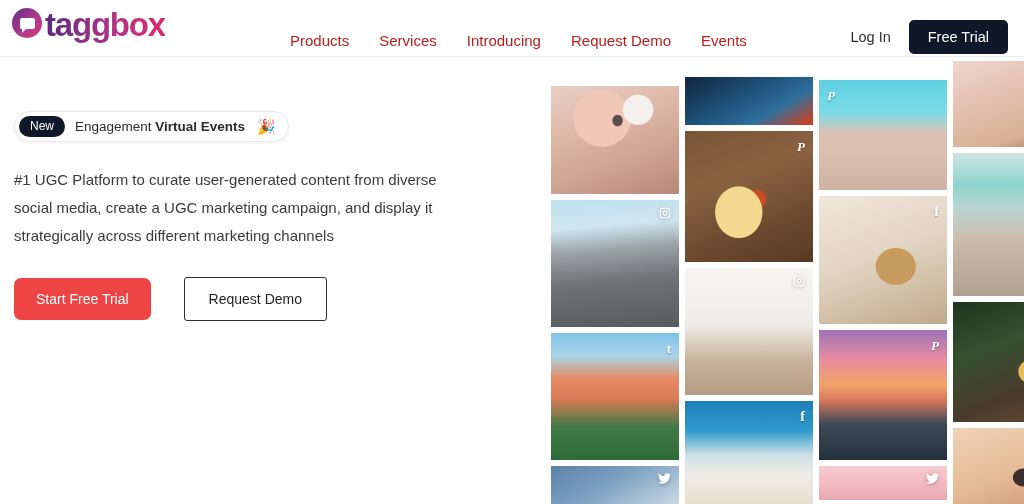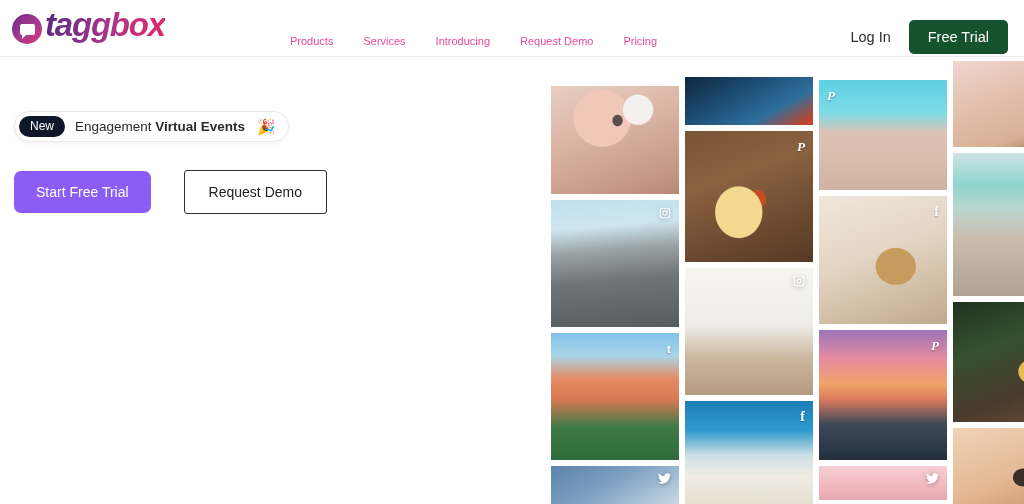--- a/index.html
+++ b/index.html
@@ -31,24 +31,23 @@
     border-bottom: 1px solid #ededed;
     box-shadow: 0 1px 3px rgba(0,0,0,0.035);
     z-index: 30;
   }
 
   .logo {
     position: absolute;
     left: 12px;
     top: 8px;
     display: flex;
-    align-items: flex-end;
+    align-items: flex-start;
     gap: 3px;
     cursor: pointer;
-    font-style: italic;
   }
   .logo-mark {
     width: 30px; height: 30px;
     border-radius: 50%;
     background: linear-gradient(135deg, #6b2b86 0%, #a93a8e 55%, #d9366f 100%);
     display: flex;
     align-items: center;
     justify-content: center;
     position: relative;
     flex: none;
@@ -83,43 +82,43 @@
   .nav {
     position: absolute;
     left: 290px;
     top: 0;
     height: 57px;
     display: flex;
     align-items: center;
     gap: 30px;
   }
   .nav-item {
-    font-size: 11px;
-    color: #ec4899;
+    font-size: 15px;
+    color: #b91c1c;
     cursor: pointer;
     white-space: nowrap;
     margin-top: 24px;
   }
 
   .header-right {
     position: absolute;
     right: 16px;
     top: 0;
     height: 73px;
     display: flex;
     align-items: center;
     gap: 18px;
   }
   .login-link {
     font-size: 14.5px;
     color: #2f2f2f;
     cursor: pointer;
   }
   .free-trial-btn {
-    background: #14532d;
+    background: #0f172a;
     color: #ffffff;
     font-size: 14.5px;
     font-weight: 500;
     border: none;
     border-radius: 5px;
     padding: 9px 19px;
     cursor: pointer;
     font-family: inherit;
     white-space: nowrap;
   }
@@ -179,21 +178,21 @@
     max-width: 440px;
   }
 
   .cta-row {
     margin-top: 28px;
     display: flex;
     align-items: center;
     gap: 33px;
   }
   .btn-primary {
-    background: #8b5cf6;
+    background: #ef4444;
     color: #ffffff;
     font-size: 14px;
     font-weight: 500;
     border: none;
     border-radius: 7px;
     padding: 13px 22px;
     cursor: pointer;
     font-family: inherit;
   }
   .btn-outline {
@@ -309,21 +308,21 @@
         <span class="logo-bubble"></span>
       </span>
       <span class="logo-text">taggbox</span>
     </div>
 
     <nav class="nav">
       <span class="nav-item">Products</span>
       <span class="nav-item">Services</span>
       <span class="nav-item">Introducing</span>
       <span class="nav-item">Request Demo</span>
-      <span class="nav-item">Pricing</span>
+      <span class="nav-item">Events</span>
     </nav>
 
     <div class="header-right">
       <span class="login-link">Log In</span>
       <button class="free-trial-btn">Free Trial</button>
     </div>
 
   </header>
 
   <section class="hero">
@@ -332,20 +331,21 @@
       <span class="new-pill">New</span>
       <span class="badge-text">
         <span>Engagement </span><b>Virtual Events</b>
       </span>
       <span class="badge-emoji">🎉</span>
     </div>
 
     <h1 class="headline">
     </h1>
 
+    <p class="subtext">#1 UGC Platform to curate user-generated content from diverse social media, create a UGC marketing campaign, and display it strategically across different marketing channels</p>
 
     <div class="cta-row">
       <button class="btn-primary">Start Free Trial</button>
       <button class="btn-outline">Request Demo</button>
     </div>
 
   </section>
 
   <section class="grid-wrap">
     <div class="grid" id="grid">

